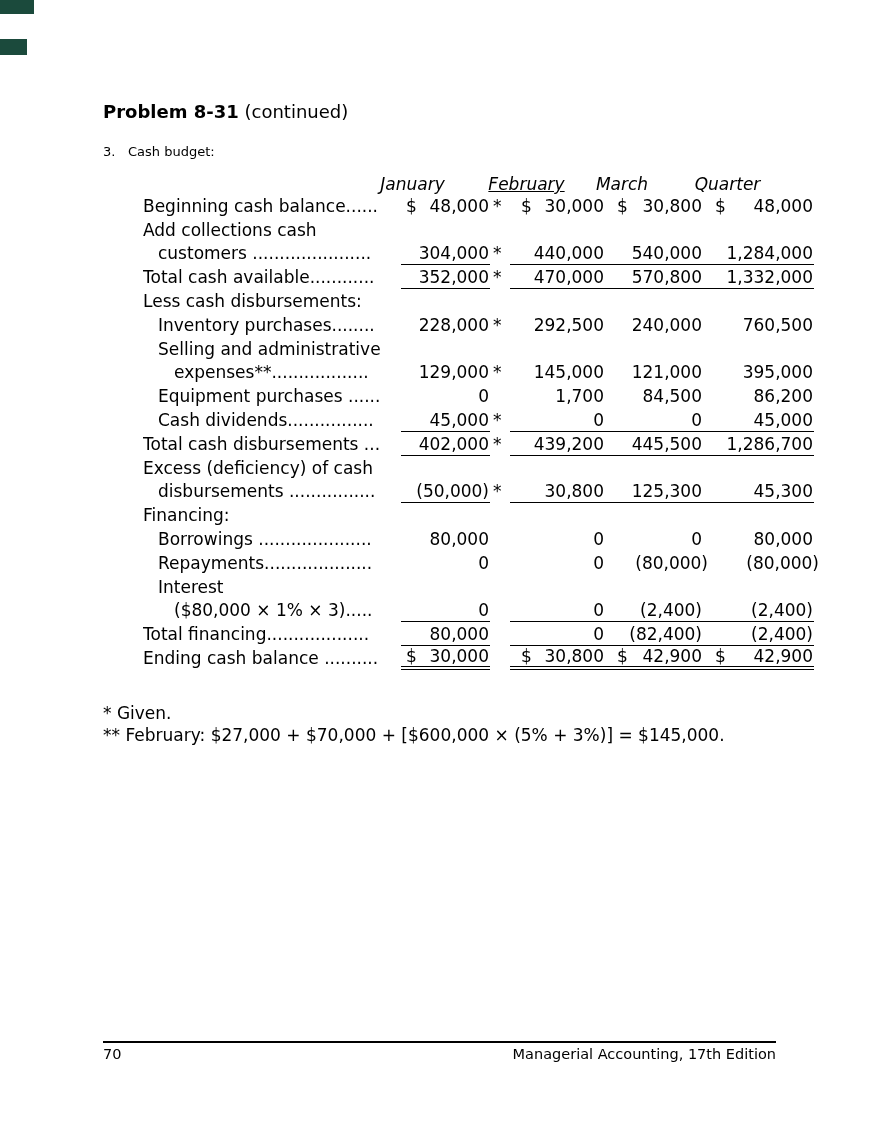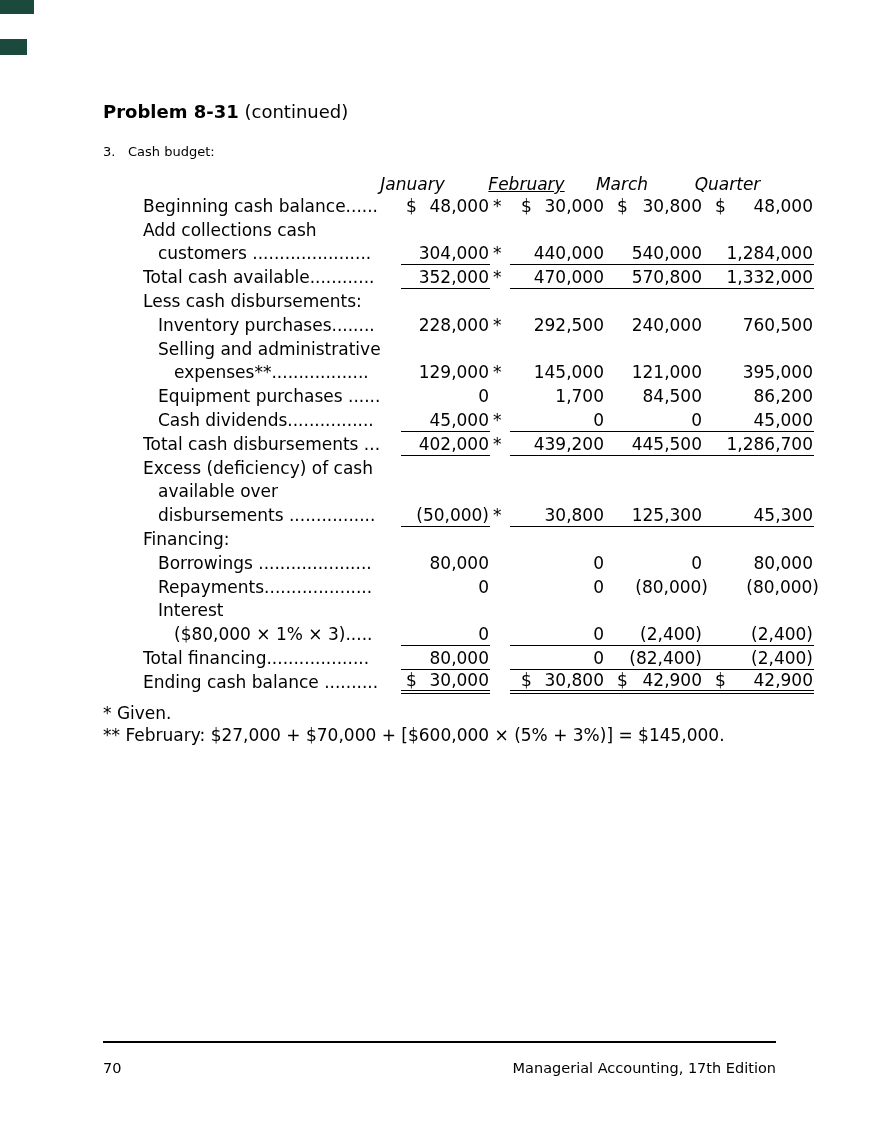--- a/index.html
+++ b/index.html
@@ -51,21 +51,21 @@
   .jan .dollar { padding-left: 5px; }
   .feb .dollar { padding-left: 11px; }
   .mar .dollar { padding-left: 12px; }
   .qtr .dollar { padding-left: 12px; }
   .hang { position: relative; right: -6px; }
 
   .footnotes { position: absolute; left: 103px; top: 703px; font-size: 17px; line-height: 21.5px; white-space: nowrap; }
 
   .footer { position: absolute; left: 103px; top: 1036px; width: 673px; font-size: 14.5px; }
   .rule { border-top: 2px solid #000; margin-top: 5px; }
-  .footrow { display: flex; justify-content: space-between; padding-top: 17px; }
+  .footrow { display: flex; justify-content: space-between; padding-top: 3px; }
 </style>
 </head>
 <body>
 
 <div class="corner-mark m1" style="background: rgb(27, 74, 60);"></div>
 <div class="corner-mark m2" style="background: rgb(27, 74, 60);"></div>
 
 <div class="title"><span class="bold">Problem 8-31</span><span> (continued)</span></div>
 
 <div class="section"><span class="secnum">3.</span><span>Cash budget:</span></div>
@@ -280,23 +280,20 @@
       <div class="vc qtr">
         <div class="line u1">
           <span class="num">1,286,700</span>
         </div>
       </div>
     </div>
     <div class="trow">
       <div class="lc">Excess (deficiency) of cash</div>
     </div>
     <div class="trow">
-      <div class="lc ind1">available over</div>
-    </div>
-    <div class="trow">
       <div class="lc ind1">disbursements ................</div>
       <div class="vc jan">
         <div class="line u1">
           <span class="num">(50,000)</span>
         </div>
       </div>
       <div class="sc">*</div>
       <div class="vc feb">
         <div class="line u1">
           <span class="num">30,800</span>

